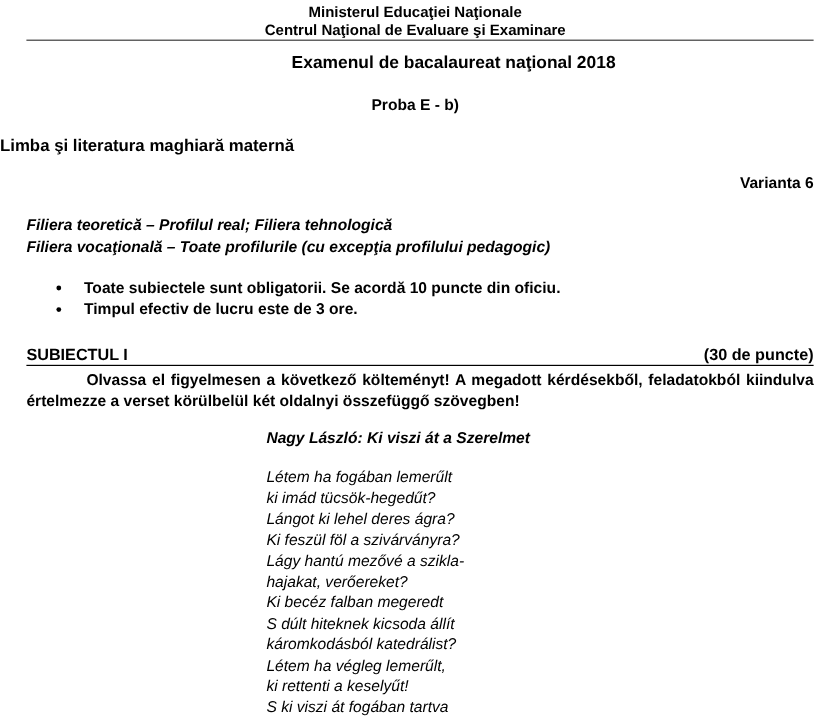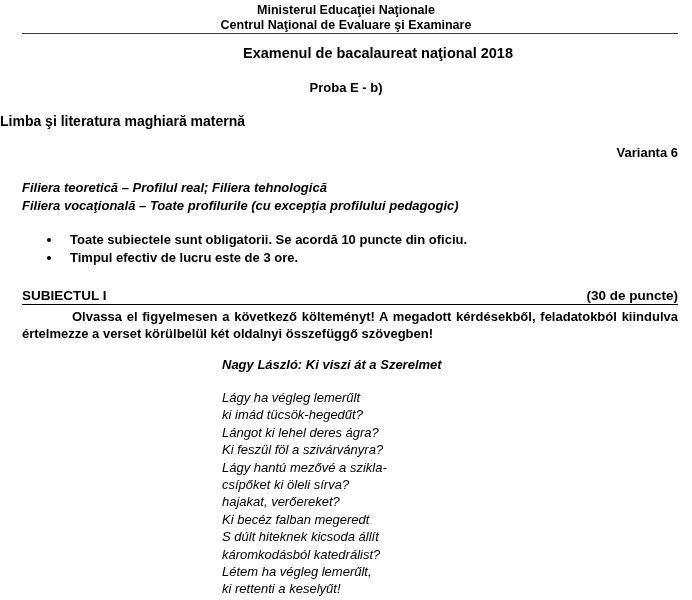--- a/index.html
+++ b/index.html
@@ -212,26 +212,25 @@
     <span>(30 de puncte)</span>
   </div>
 
   <div class="instruction">
     <span>Olvassa el figyelmesen a következő költeményt! A megadott kérdésekből, feladatokból kiindulva értelmezze a verset körülbelül két oldalnyi összefüggő szövegben!</span>
   </div>
 
   <div class="poem-title">Nagy László: Ki viszi át a Szerelmet</div>
 
   <div class="poem-body">
-    <div>Lágy ha végleg lemerűlt</div>
+    <div>Létem ha fogában lemerűlt</div>
     <div>ki imád tücsök-hegedűt?</div>
     <div>Lángot ki lehel deres ágra?</div>
     <div>Ki feszül föl a szivárványra?</div>
     <div>Lágy hantú mezővé a szikla-</div>
-    <div>csípőket ki öleli sírva?</div>
     <div>hajakat, verőereket?</div>
     <div>Ki becéz falban megeredt</div>
     <div>S dúlt hiteknek kicsoda állít</div>
     <div>káromkodásból katedrálist?</div>
     <div>Létem ha végleg lemerűlt,</div>
     <div>ki rettenti a keselyűt!</div>
     <div class="poem-line-clipped">S ki viszi át fogában tartva</div>
   </div>
 
 </div>

